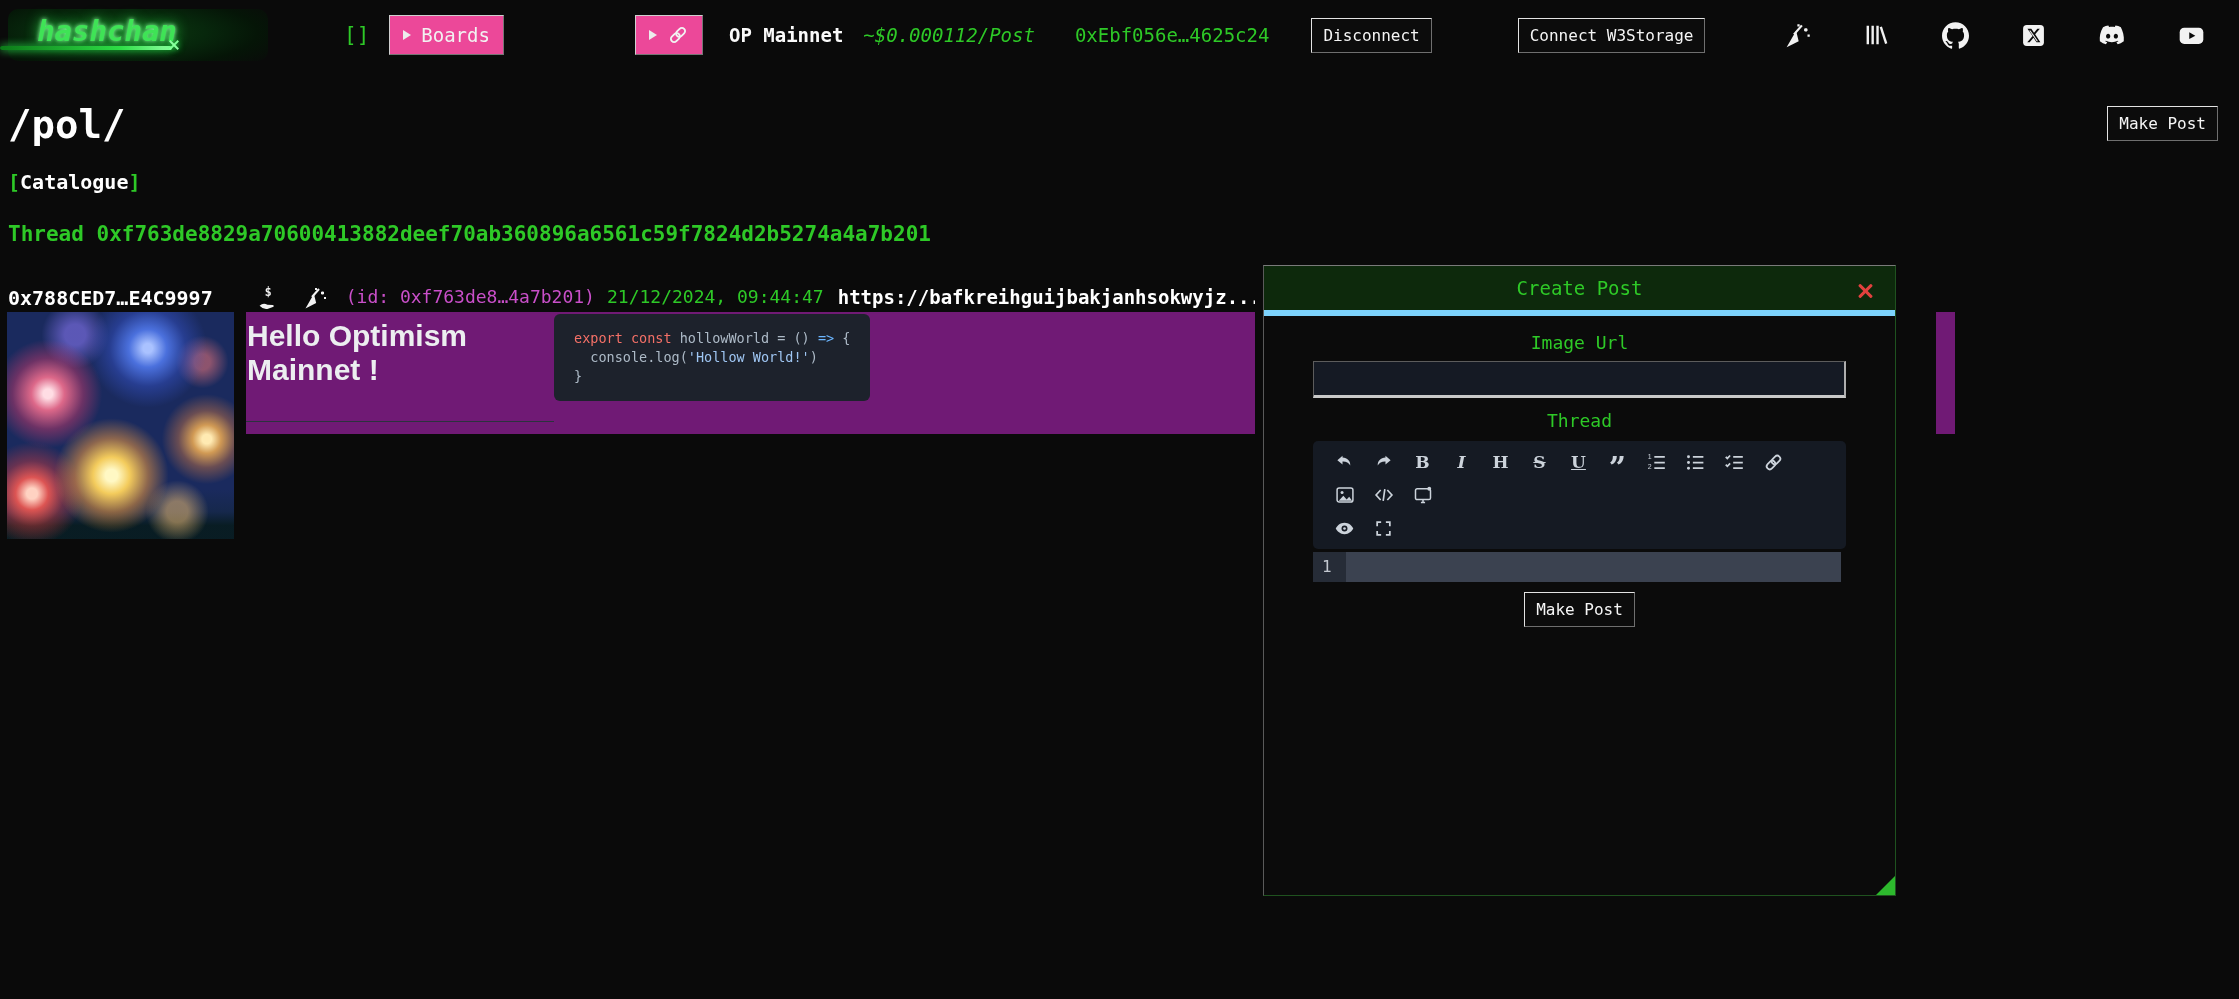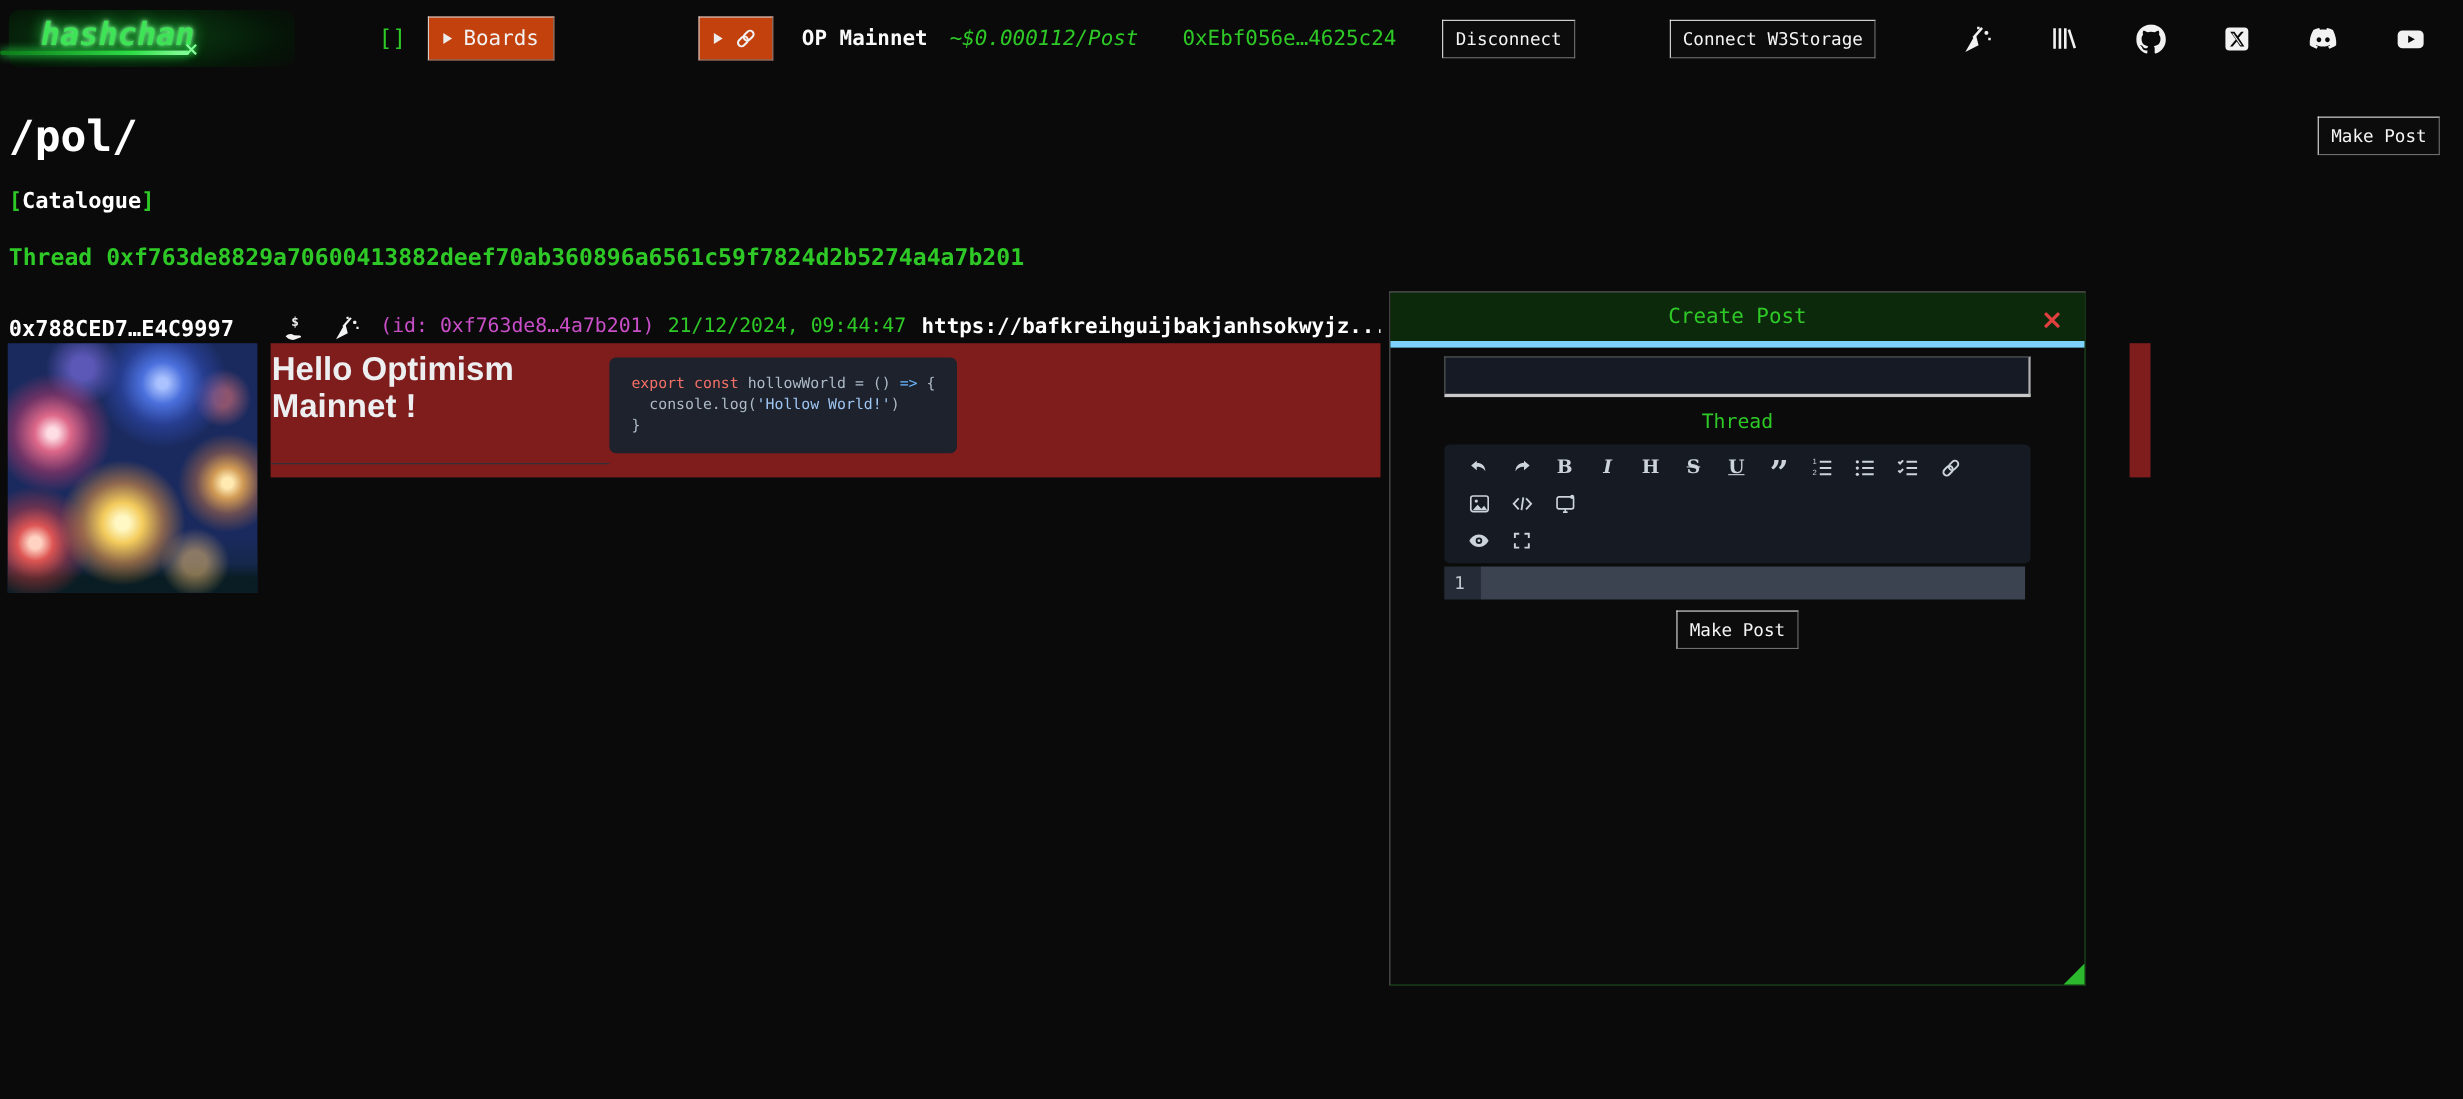--- a/index.html
+++ b/index.html
@@ -20,21 +20,21 @@
   .logo-text{position:absolute;left:0;right:62px;top:5px;text-align:center;
     font-size:29px;font-weight:bold;font-style:italic;color:#3fe356;
     text-shadow:0 0 14px #2eff55,0 0 4px #baffc4;}
   .logo-line{position:absolute;left:-8px;top:37px;width:172px;height:4px;border-radius:3px;
     background:linear-gradient(90deg,#0c7a18,#2ede46 70%,#8dffa0);box-shadow:0 0 9px #2eff55;}
   .logo-spark{position:absolute;left:160px;top:30px;width:12px;height:12px;}
   .logo-spark::before,.logo-spark::after{content:"";position:absolute;left:5px;top:0;width:2px;height:12px;
     background:#8dffa0;box-shadow:0 0 6px #2eff55;}
   .logo-spark::before{transform:rotate(45deg);} .logo-spark::after{transform:rotate(-45deg);}
   .nav-brackets{margin-left:76px;color:var(--green);font-size:21px;cursor:pointer;}
-  .dd{display:flex;align-items:center;gap:10px;background:#c2410c;color:#f2f2f2;
+  .dd{display:flex;align-items:center;gap:10px;background:#ec4899;color:#f2f2f2;
     border:1px solid;border-color:#cfcfcf #767676 #767676 #cfcfcf;padding:8px 13px;cursor:pointer;font-size:19px;}
   .dd-boards{margin-left:20px;}
   .dd-chain{margin-left:131px;}
   .tri{width:0;height:0;border-left:8px solid #ececec;border-top:5px solid transparent;border-bottom:5px solid transparent;}
   .nav-network{margin-left:26px;font-weight:bold;font-size:19px;color:#fafafa;}
   .nav-price{margin-left:20px;color:var(--green);font-size:19px;font-style:italic;}
   .nav-address{margin-left:40px;color:var(--green);font-size:19px;cursor:pointer;}
   .btn{background:#0c0c0c;color:#f5f5f5;font-family:inherit;font-size:16px;padding:7px 11px;cursor:pointer;
     border:1px solid;border-color:#e3e3e3 #6f6f6f #6f6f6f #e3e3e3;}
   .btn-disconnect{margin-left:42px;}
@@ -63,21 +63,21 @@
     background-image:
       radial-gradient(circle at 62% 16%, #aac2ff 0 2%, rgba(80,120,235,.9) 8%, rgba(55,85,205,.45) 16%, rgba(0,0,0,0) 25%),
       radial-gradient(circle at 18% 36%, #ffdde4 0 2%, rgba(255,115,145,.85) 7%, rgba(232,62,112,.4) 15%, rgba(0,0,0,0) 23%),
       radial-gradient(circle at 30% 10%, rgba(145,125,255,.55) 0 4%, rgba(0,0,0,0) 13%),
       radial-gradient(circle at 86% 22%, rgba(255,125,125,.5) 0 3%, rgba(0,0,0,0) 10%),
       radial-gradient(circle at 46% 72%, #fff8c4 0 3%, rgba(255,212,92,.95) 9%, rgba(255,162,62,.5) 18%, rgba(0,0,0,0) 28%),
       radial-gradient(circle at 11% 80%, #ffd2c2 0 2%, rgba(255,92,82,.85) 6%, rgba(222,62,62,.4) 12%, rgba(0,0,0,0) 19%),
       radial-gradient(circle at 88% 56%, #ffeab2 0 2%, rgba(255,182,82,.8) 6%, rgba(255,142,62,.35) 12%, rgba(0,0,0,0) 19%),
       radial-gradient(circle at 75% 88%, rgba(255,200,120,.5) 0 4%, rgba(0,0,0,0) 12%),
       linear-gradient(to top, rgba(8,28,33,.96) 0 6%, rgba(18,38,58,.5) 12%, rgba(0,0,0,0) 22%);}
-  .post-content{margin-left:12px;width:1709px;background:#7f1d1d;display:flex;align-items:center;padding-bottom:12px;}
+  .post-content{margin-left:12px;width:1709px;background:#701a75;display:flex;align-items:flex-start;padding-bottom:12px;}
   .md-h1{font-family:"Liberation Sans","DejaVu Sans",sans-serif;font-size:30px;font-weight:bold;color:#eceef0;
     margin:0;padding:7px 0 34px 1px;border-bottom:1px solid #2c323e;width:308px;}
   .code-block{margin:2px 0 0 0;background:#1d222c;border-radius:6px;padding:15px 20px;
     font-size:13.5px;line-height:19px;white-space:pre;color:var(--code_text);}
   .tok-kw{color:var(--code_keyword);} .tok-op{color:var(--code_operator);}
   .tok-str{color:var(--code_string);} .tok-pl,.tok-id{color:var(--code_text);}
   
   .modal-shadow{position:absolute;left:1255px;top:265px;width:681px;height:632px;background:#0a0a0a;}
   .modal{position:absolute;left:1263px;top:265px;width:633px;height:631px;background:#0b0b0b;
     border-top:1px solid #7a7a7a;border-left:1px solid #5a5a5a;
@@ -214,20 +214,21 @@
     <div class="code-block"><div><span class="tok-kw">export</span><span class="tok-pl"> </span><span class="tok-kw">const</span><span class="tok-pl"> </span><span class="tok-id">hollowWorld</span><span class="tok-pl"> = () </span><span class="tok-op">=&gt;</span><span class="tok-pl"> {</span></div><div><span class="tok-pl">  console.log(</span><span class="tok-str">'Hollow World!'</span><span class="tok-pl">)</span></div><div><span class="tok-pl">}</span></div></div>
   </div>
 </div>
 
 <div class="modal-shadow"></div>
 <div class="modal">
   <div class="modal-header">
     <span class="modal-title">Create Post</span>
     <span class="modal-close"></span>
   </div>
+  <div class="modal-label">Image Url</div>
   <input class="image-url-input" type="text" value="" style="">
   <div class="modal-label second">Thread</div>
 
   <div class="toolbar">
     <div class="tb-row">
       <button class="tb-btn">
         <svg width="19" height="19" viewBox="0 0 24 24">
             <path fill="currentColor" d="M9.5 3.5 3 9l6.5 5.5V10.6c4.6-.2 7.7 1.6 9.8 5.2.2-5.7-3.6-9.6-9.8-10z"></path>
           </svg>
       </button>

